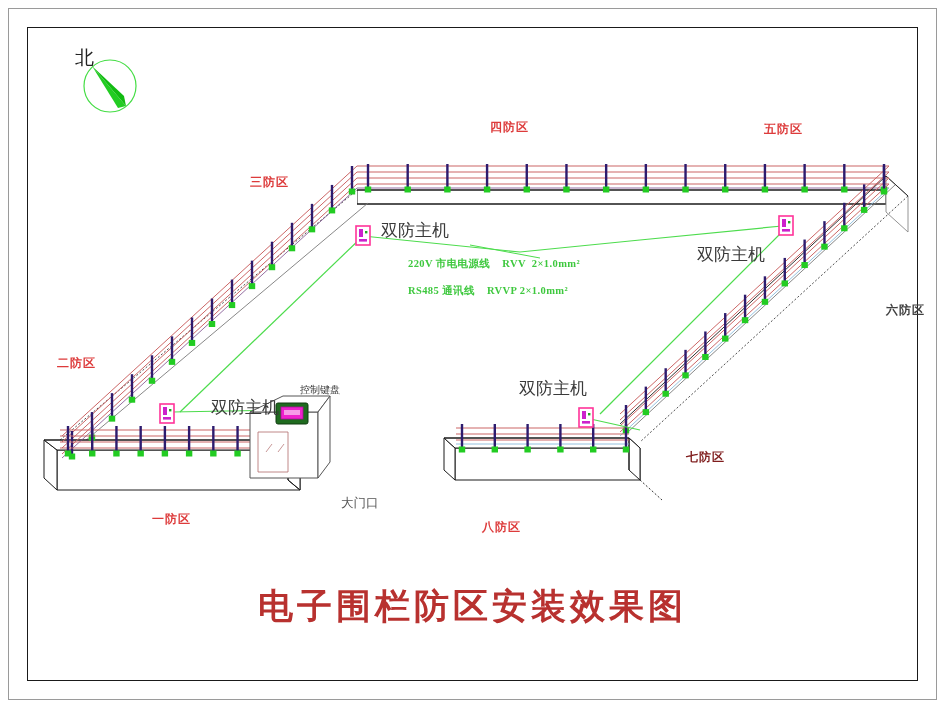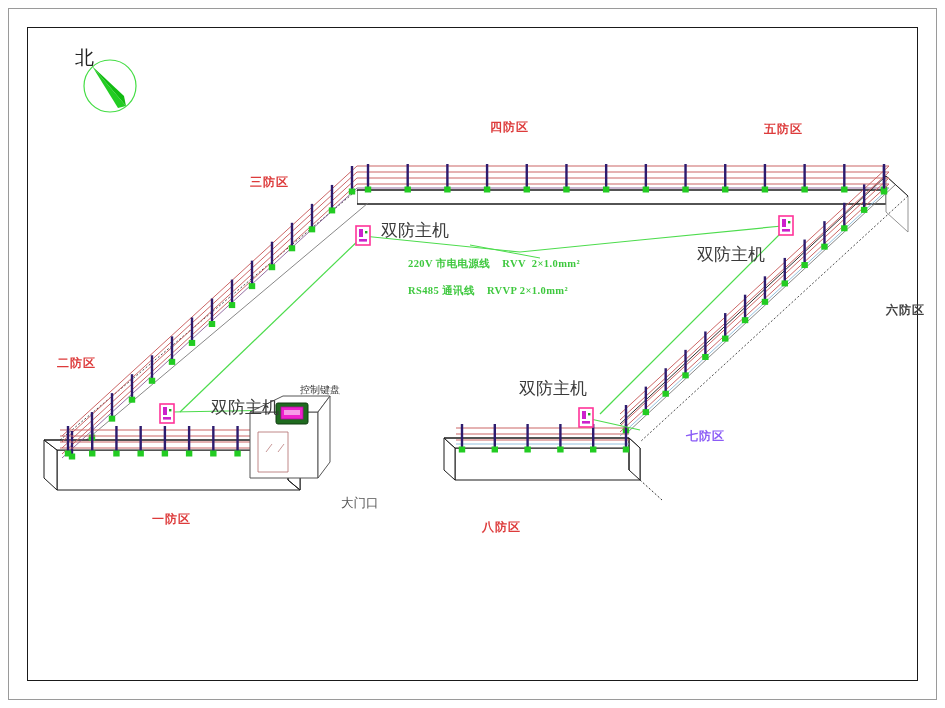--- a/index.html
+++ b/index.html
@@ -309,31 +309,32 @@
 
   <div class="lbl north-lbl" style="left:75px;top:45px;">北</div>
 
   <div id="zone-layer">
       <div class="lbl zone" style="left: 152px; top: 511px; color: rgb(221, 59, 59);">一防区</div>
       <div class="lbl zone" style="left: 45px; top: 355px; color: rgb(221, 59, 59); margin-left: 12px;">二防区</div>
       <div class="lbl zone" style="left: 250px; top: 174px; color: rgb(221, 59, 59);">三防区</div>
       <div class="lbl zone" style="left: 490px; top: 119px; color: rgb(221, 59, 59);">四防区</div>
       <div class="lbl zone" style="left: 764px; top: 121px; color: rgb(221, 59, 59);">五防区</div>
       <div class="lbl zone" style="left: 838px; top: 302px; color: #404040; margin-left: 48px;">六防区</div>
-      <div class="lbl zone" style="left: 686px; top: 428px; color: #8b5cf6;">七防区</div>
+      <div class="lbl zone" style="left: 686px; top: 449px; color: #7f1d1d;">七防区</div>
       <div class="lbl zone" style="left: 482px; top: 519px; color: rgb(221, 59, 59); text-align: center;">八防区</div>
     </div>
   <div id="host-layer">
       <div class="lbl host-lbl" style="left: 381px; top: 219px;">双防主机</div>
       <div class="lbl host-lbl" style="left: 697px; top: 243px;">双防主机</div>
       <div class="lbl host-lbl" style="left: 211px; top: 396px;">双防主机</div>
       <div class="lbl host-lbl" style="left: 519px; top: 377px;">双防主机</div>
     </div>
 
   <div class="lbl kbd-lbl" style="left:300px;top:383px;">控制键盘</div>
 
   <div class="lbl gate-lbl" style="left:341px;top:495px;text-align:center;">大门口</div>
 
   <div class="lbl cable-txt" style="left:408px;top:257px;">220V 市电电源线    RVV  2×1.0mm²</div>
   <div class="lbl cable-txt" style="left:408px;top:284px;">RS485 通讯线    RVVP 2×1.0mm²</div>
 
+  <div class="title" style="top:583px;">电子围栏防区安装效果图</div>
 
 </div>
 
 </body></html>

